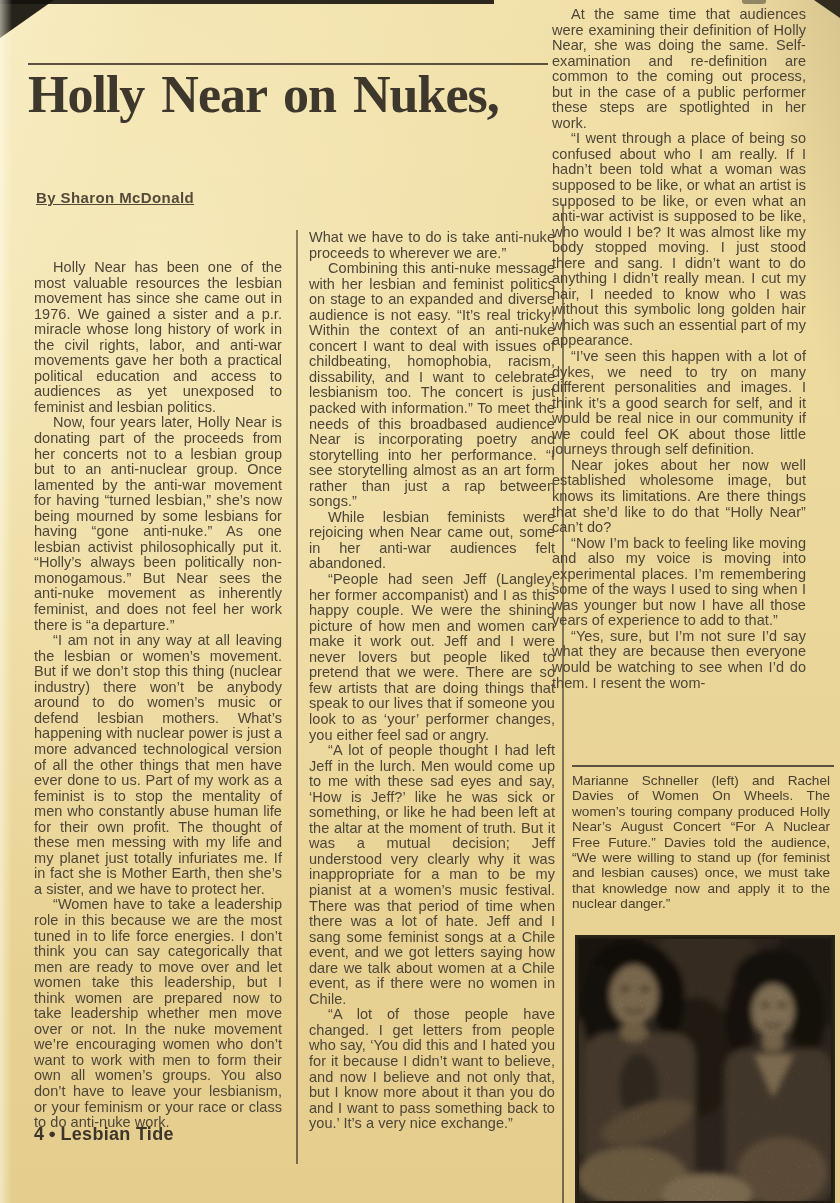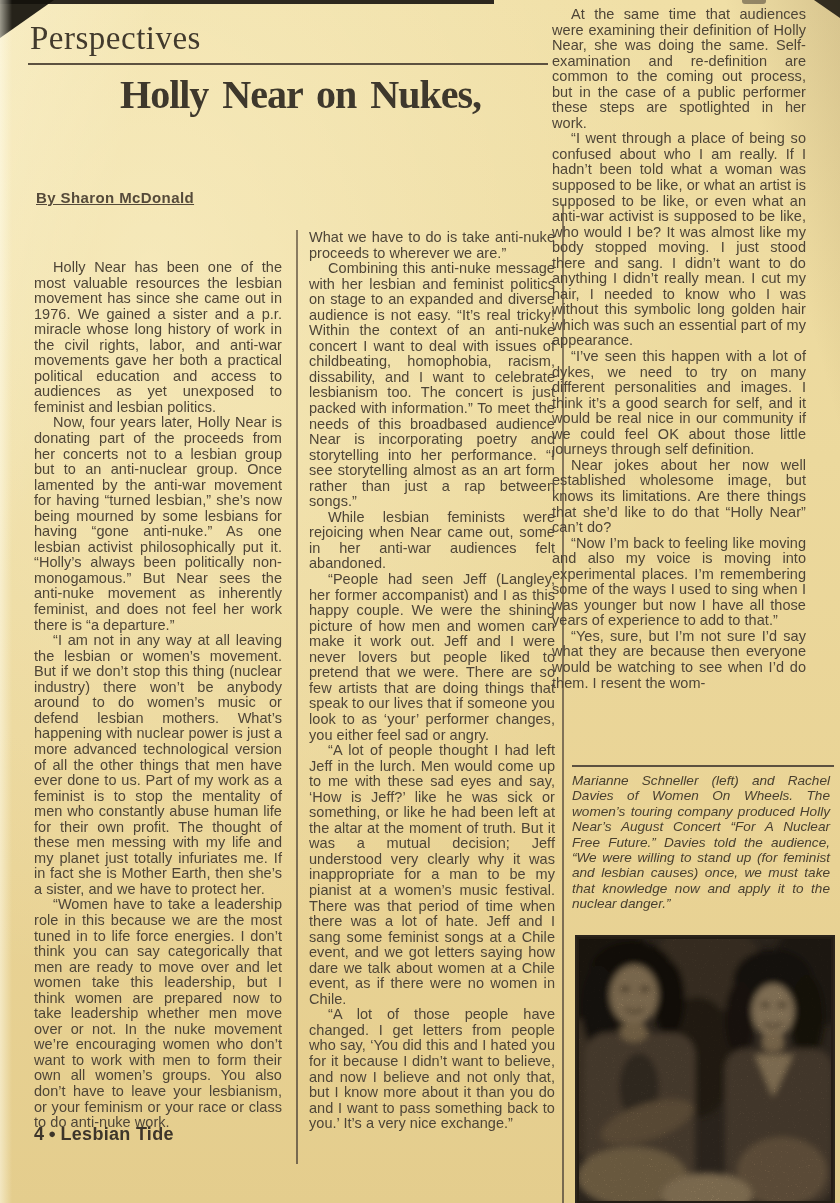--- a/index.html
+++ b/index.html
@@ -26,41 +26,41 @@
   
   .section-title{
     position:absolute;left:30px;top:20px;
     font-family:"Liberation Serif","DejaVu Serif",serif;
     font-size:33px;letter-spacing:.5px;color:#423a2d;
   }
   .section-rule{position:absolute;left:28px;top:63px;width:520px;height:2px;background:#5c5140;}
   .headline{
     position:absolute;left:28px;top:70px;width:545px;
     font-family:"Liberation Serif","DejaVu Serif",serif;
-    font-weight:700;font-size:40px;line-height:50px;
-    letter-spacing:-1px;word-spacing:5px;color:#3e382c;text-align:center;
+    font-weight:700;font-size:52px;line-height:50px;
+    letter-spacing:-1px;word-spacing:5px;color:#3e382c;
   }
   .byline{position:absolute;left:36px;top:189px;font-weight:700;font-size:15px;letter-spacing:.4px;color:#554a3a;text-decoration:underline;}
 
   
   .col{position:absolute;text-align:justify;font-size:14.5px;line-height:15.55px;letter-spacing:.05px;}
   .col p{margin:0;text-indent:19px;}
   .col p.noindent{text-indent:0;}
   .col-1{left:34px;top:230px;width:248px;margin-top:30px;}
   .col-2{left:309px;top:230px;width:246px;}
   .col-3{left:552px;top:7px;width:254px;}
 
   .vrule{position:absolute;width:2px;background:linear-gradient(#8a7c61,#77694f);}
   .vrule-1{left:296px;top:230px;height:934px;}
   .vrule-2{left:562px;top:204px;height:999px;}
 
   .caption-rule{position:absolute;left:572px;top:765px;width:262px;height:2px;background:#5c5140;}
   .caption{
     position:absolute;left:572px;top:773px;width:258px;
-    font-style:italic;font-size:13.6px;line-height:15.4px;
+    font-size:13.6px;line-height:15.4px;
     text-align:justify;color:#49402f;
   }
 
   .photo{
     position:absolute;left:577px;top:937px;width:256px;height:266px;
     outline:2px solid #2b241b;
     background:#3b322a;
   }
   .photo svg{display:block;width:100%;height:100%;}
 
@@ -71,21 +71,20 @@
 <body>
 
 <div class="page">
 
   <div class="top-strip"></div>
   <div class="top-dash"></div>
   <div class="corner-tl"></div>
   <div class="corner-tr"></div>
   <div class="left-light"></div>
 
-  <div class="section-title">Perspectives</div>
   <div class="section-rule"></div>
   <div class="headline">
     <div>Holly Near on Nukes,</div>
   </div>
   <div class="byline">By Sharon McDonald</div>
 
   <div class="vrule vrule-1"></div>
   <div class="vrule vrule-2"></div>
 
   <div class="col col-1">

